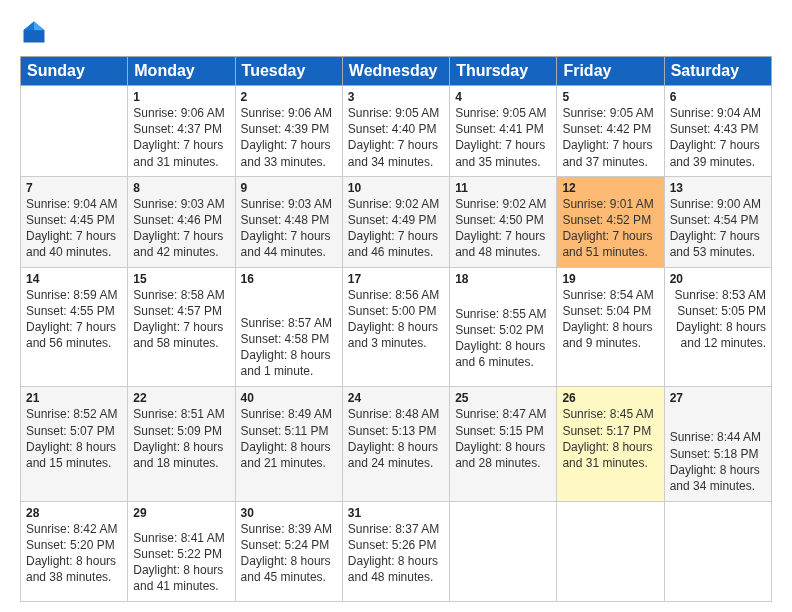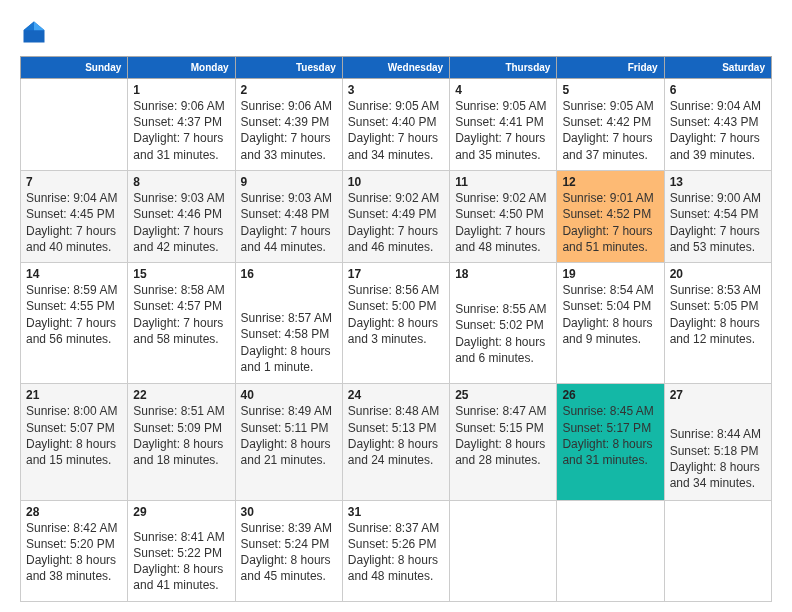--- a/index.html
+++ b/index.html
@@ -61,24 +61,24 @@
       color: #555;
     }
     .calendar-table {
       width: 100%;
       border-collapse: collapse;
       flex: 1;
     }
     .calendar-table th {
       background-color: #1565c0;
       color: #fff;
-      font-size: 10px;
+      font-size: 16px;
       font-weight: bold;
       padding: 5px 6px;
-      text-align: right;
+      text-align: left;
       border: 1px solid #aaa;
     }
     .calendar-table td {
       border: 1px solid #ccc;
       vertical-align: top;
       padding: 4px 5px;
       width: calc(100% / 7);
       background: #fff;
     }
     .calendar-table tr:nth-child(even) td {
@@ -269,30 +269,30 @@
           </td>
           <td>
             <span class="day-number">19</span>
             <div class="day-info" style="white-space: pre-line;">Sunrise: 8:54 AM
 Sunset: 5:04 PM
 Daylight: 8 hours
 and 9 minutes.</div>
           </td>
           <td>
             <span class="day-number">20</span>
-            <div class="day-info" style="white-space: pre-line;">Sunrise: 8:53 AM
+            <div class="day-info" style="white-space: pre-line; text-align: right;">Sunrise: 8:53 AM
 Sunset: 5:05 PM
 Daylight: 8 hours
 and 12 minutes.</div>
           </td>
         </tr>
         <tr>
           <td style="background: rgb(245, 245, 245);">
             <span class="day-number">21</span>
-            <div class="day-info" style="white-space: pre-line;">Sunrise: 8:00 AM
+            <div class="day-info" style="white-space: pre-line;">Sunrise: 8:52 AM
 Sunset: 5:07 PM
 Daylight: 8 hours
 and 15 minutes.</div>
           </td>
           <td style="background: rgb(245, 245, 245);">
             <span class="day-number">22</span>
             <div class="day-info" style="white-space: pre-line;">Sunrise: 8:51 AM
 Sunset: 5:09 PM
 Daylight: 8 hours
 and 18 minutes.</div>
@@ -311,21 +311,21 @@
 Daylight: 8 hours
 and 24 minutes.</div>
           </td>
           <td style="background: rgb(245, 245, 245); margin-left: 28px;">
             <span class="day-number">25</span>
             <div class="day-info" style="white-space: pre-line;">Sunrise: 8:47 AM
 Sunset: 5:15 PM
 Daylight: 8 hours
 and 28 minutes.</div>
           </td>
-          <td style="background: #14b8a6;">
+          <td style="background: #fef9c3;">
             <span class="day-number">26</span>
             <div class="day-info" style="white-space: pre-line;">Sunrise: 8:45 AM
 Sunset: 5:17 PM
 Daylight: 8 hours
 and 31 minutes.</div>
           </td>
           <td style="background: rgb(245, 245, 245);">
             <span class="day-number">27</span>
             <div class="day-info" style="white-space: pre-line; margin-top: 24px;">Sunrise: 8:44 AM
 Sunset: 5:18 PM

